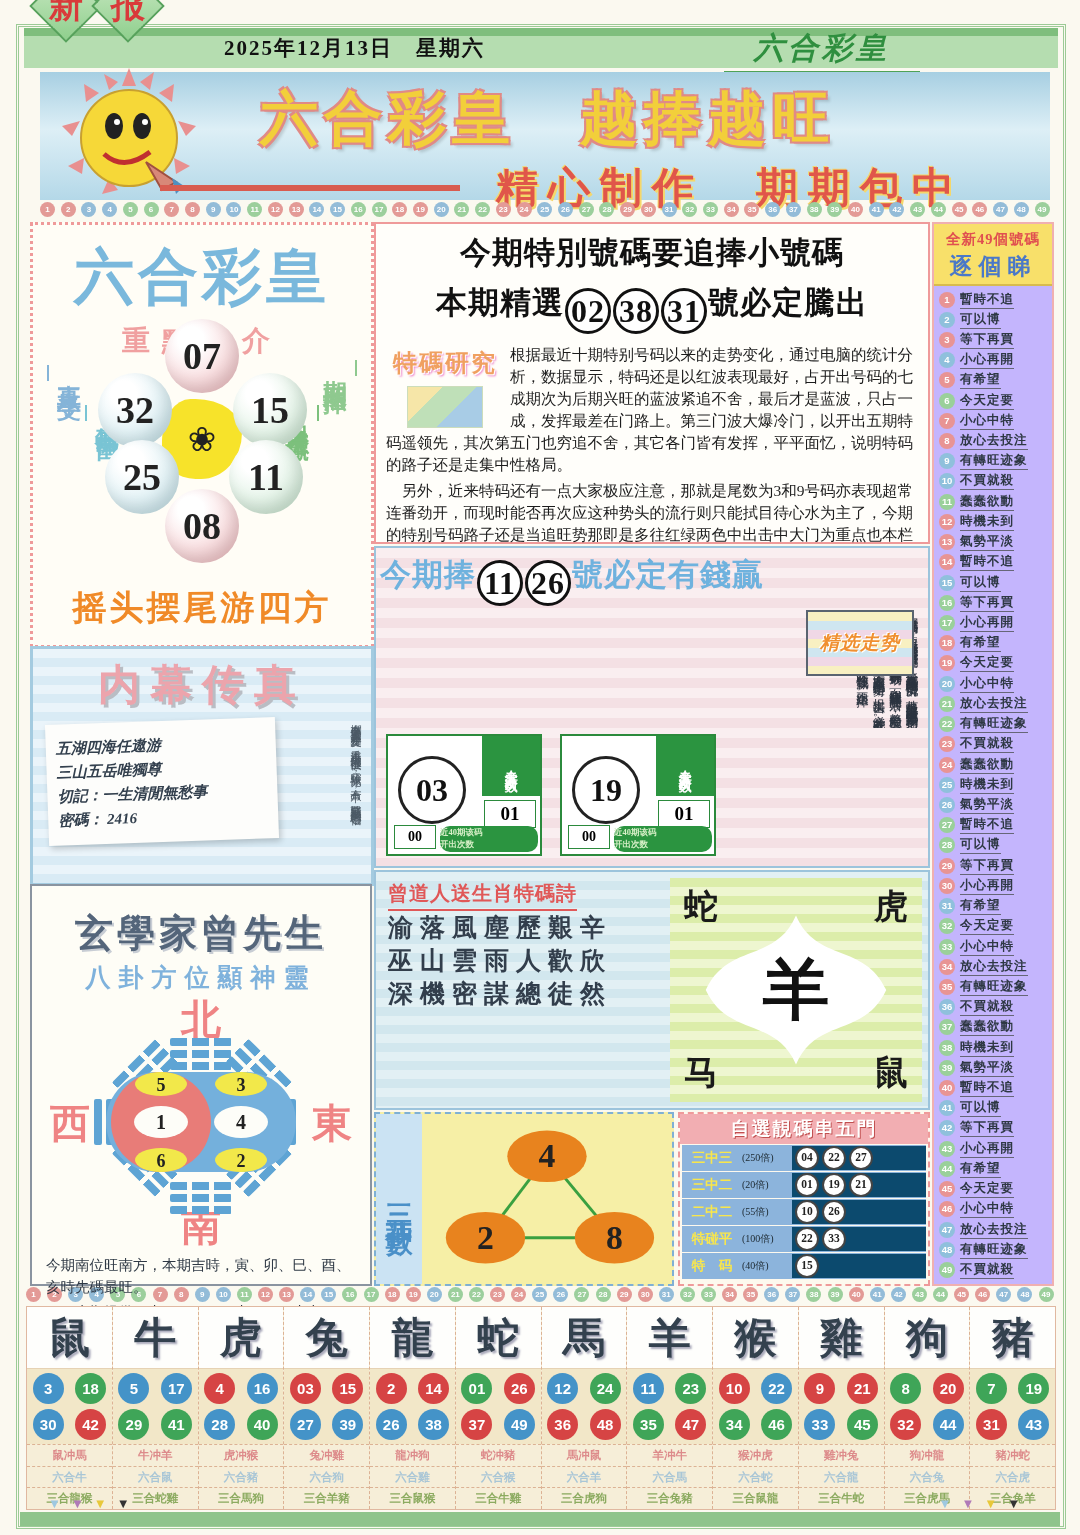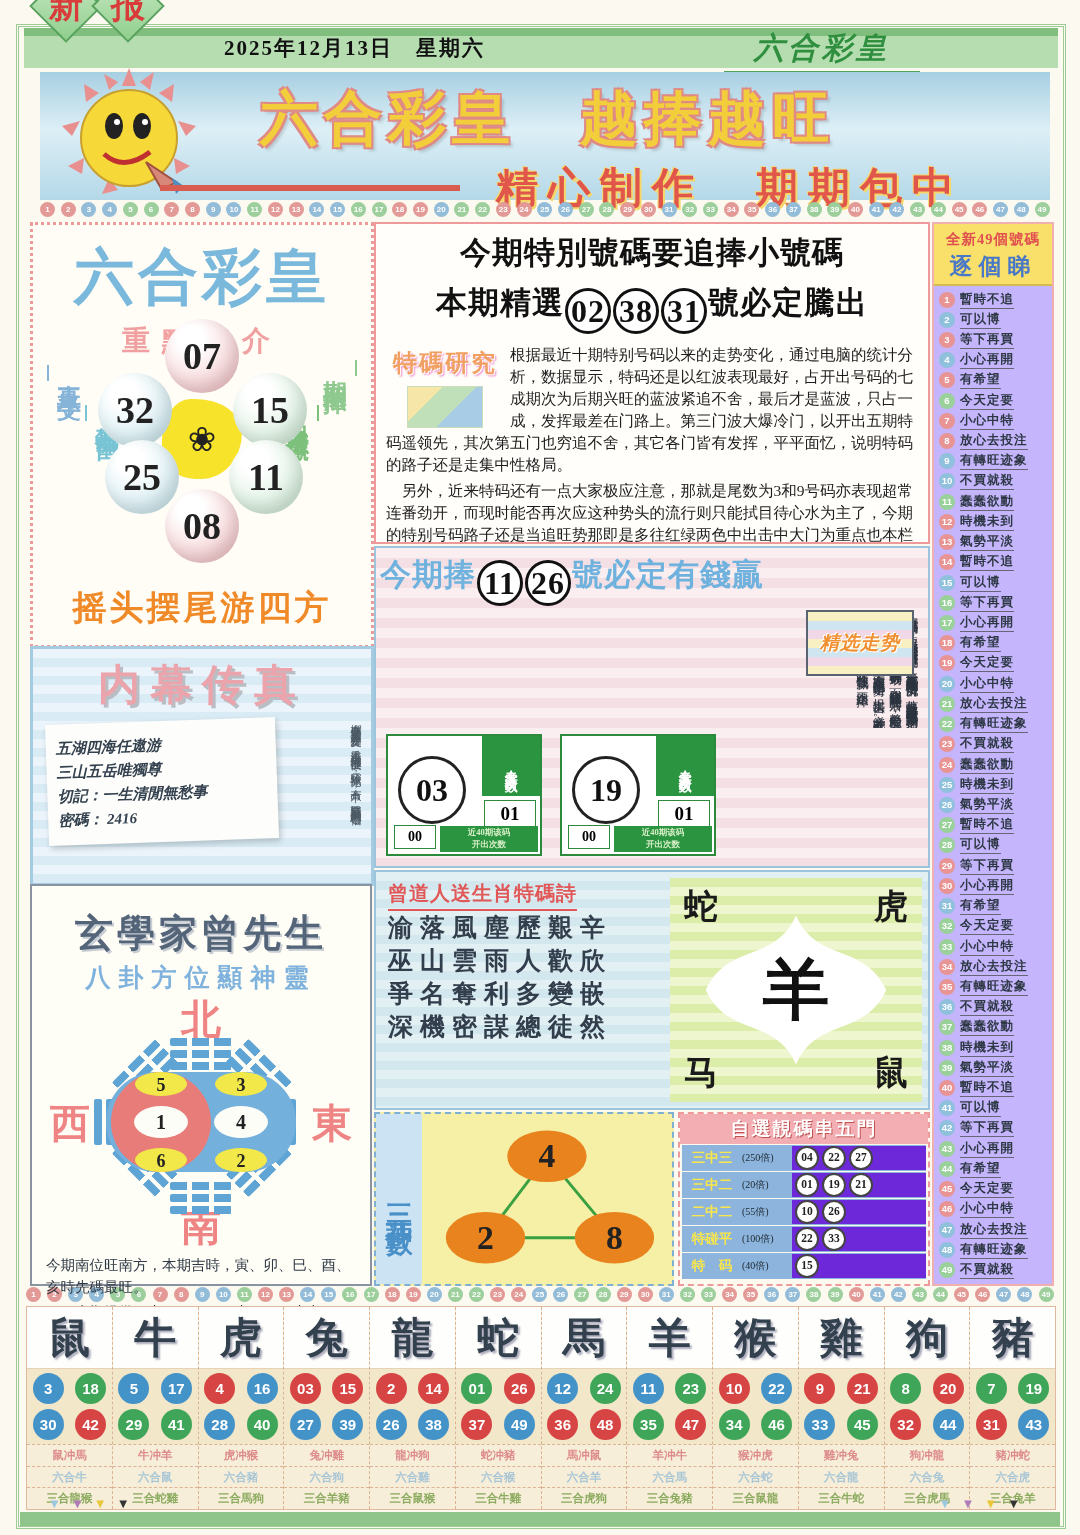--- a/index.html
+++ b/index.html
@@ -127,21 +127,21 @@
   .gcard{position:relative;width:152px;height:118px;border:2px solid #2b8a3c;background:#fff;}
   .gc-num{position:absolute;left:10px;top:20px;width:62px;height:62px;border:3px solid #222;border-radius:50%;
           font-size:32px;font-weight:bold;text-align:center;line-height:62px;color:#111;}
   .gc-panel{position:absolute;right:0;top:0;width:58px;height:60px;background:#2b9440;display:flex;align-items:center;justify-content:center;}
   .gc-panel span{writing-mode:vertical-rl;color:#fff;font-size:13px;font-weight:bold;line-height:1.5;letter-spacing:2px;}
   .gc-val{position:absolute;right:4px;top:64px;width:50px;height:26px;background:#fff;border:1px solid #2b8a3c;
           font-size:19px;font-weight:bold;text-align:center;line-height:26px;}
   .gc-corner{position:absolute;left:6px;bottom:5px;width:40px;height:22px;background:#fff;border:1px solid #2b8a3c;
              font-size:14px;font-weight:bold;text-align:center;line-height:22px;}
   .gc-cap{position:absolute;right:2px;bottom:2px;width:98px;height:26px;background:#2b9440;color:#d8f0c8;
-          font-size:8.5px;line-height:12px;text-align:center;font-weight:bold;}
+          font-size:8.5px;line-height:12px;text-align:left;font-weight:bold;border-radius:10px;}
 
   
   .poem{top:870px;left:374px;width:552px;height:236px;border:2px solid #9cc4dc;
         background:repeating-linear-gradient(180deg,#e2f0f4 0 9px,#d2e7ee 9px 18px);}
   .poem-left{position:absolute;left:12px;top:8px;width:276px;}
   .poem-title{font-size:20px;font-weight:bold;color:#e05858;border-bottom:2px solid #e05858;
               display:inline-block;padding-bottom:2px;letter-spacing:1px;}
   .poem-line{font-size:25px;color:#323e4c;letter-spacing:7px;font-weight:bold;white-space:nowrap;}
   .zpanel{position:absolute;right:6px;top:6px;bottom:6px;width:252px;
           background:repeating-linear-gradient(180deg,#dcedaa 0 9px,#eef6d0 9px 18px);}
@@ -155,21 +155,21 @@
   .sy-strip span{writing-mode:vertical-rl;font-size:27px;font-weight:bold;color:#4a90c8;letter-spacing:8px;}
   .sy-main{flex:1;position:relative;}
 
   
   .zixuan{top:1112px;left:678px;width:248px;height:170px;border:2px dashed #ef9a9a;background:#fdf9ee;}
   .zx-head{height:30px;background:#f2aeb2;text-align:center;font-size:19px;font-weight:bold;color:#fff;
            line-height:30px;letter-spacing:2px;text-shadow:1px 1px 0 #c05050;}
   .zx-row{display:flex;align-items:center;height:26px;margin:1px 2px;background:#8cb4dc;}
   .zx-label{width:60px;text-align:center;font-size:13.5px;font-weight:bold;color:#f8e64c;white-space:nowrap;}
   .zx-odds{width:50px;font-size:10px;color:#1c2830;white-space:nowrap;}
-  .zx-nums{flex:1;height:24px;background:#6d28d9;display:flex;align-items:center;gap:3px;padding-left:3px;}
+  .zx-nums{flex:1;height:24px;background:#0c4a6e;display:flex;align-items:center;gap:3px;padding-left:3px;}
   .zx-ball{width:20px;height:20px;border:2px solid #444;border-radius:50%;font-size:11.5px;font-weight:bold;
            text-align:center;line-height:19px;background:#fff;color:#222;}
 
   
   .rcol{top:222px;left:932px;width:118px;height:1060px;border:2px solid #f0b0b0;background:#c4b5fd;}
   .r-head{height:60px;background:#f8e06a;border-bottom:2px solid #d8bb4e;text-align:center;}
   .r-h1{font-size:14.5px;font-weight:bold;color:#e05050;padding-top:6px;letter-spacing:1px;}
   .r-h2{font-size:23px;font-weight:bold;color:#4a78c8;letter-spacing:6px;margin-top:2px;}
   .r-list{position:absolute;top:66px;bottom:4px;left:5px;right:3px;display:flex;flex-direction:column;justify-content:space-between;}
   .rrow{display:flex;align-items:center;height:19px;}
@@ -519,21 +519,20 @@
     </div>
 </div>
 
 <div class="box poem">
   <div class="poem-left">
     <div class="poem-title">曾道人送生肖特碼詩</div>
     <div>
 
     <div class="poem-line">渝落風塵歷艱辛</div>
         <div class="poem-line">巫山雲雨人歡欣</div>
-        <div class="poem-line">爭名奪利多變嵌</div>
         <div class="poem-line">深機密謀總徒然</div>
       </div>
   </div>
   <div class="zpanel">
     <span class="zp-corner zp-tl">蛇</span>
     <span class="zp-corner zp-tr">虎</span>
     <span class="zp-corner zp-bl">马</span>
     <span class="zp-corner zp-br">鼠</span>
     <svg class="zp-center" width="190" height="170" viewBox="0 0 240 200">
       <path d="M120,6 C146,66 206,40 234,100 C206,160 146,134 120,194 C94,134 34,160 6,100 C34,40 94,66 120,6 Z" fill="#ffffff"></path>

